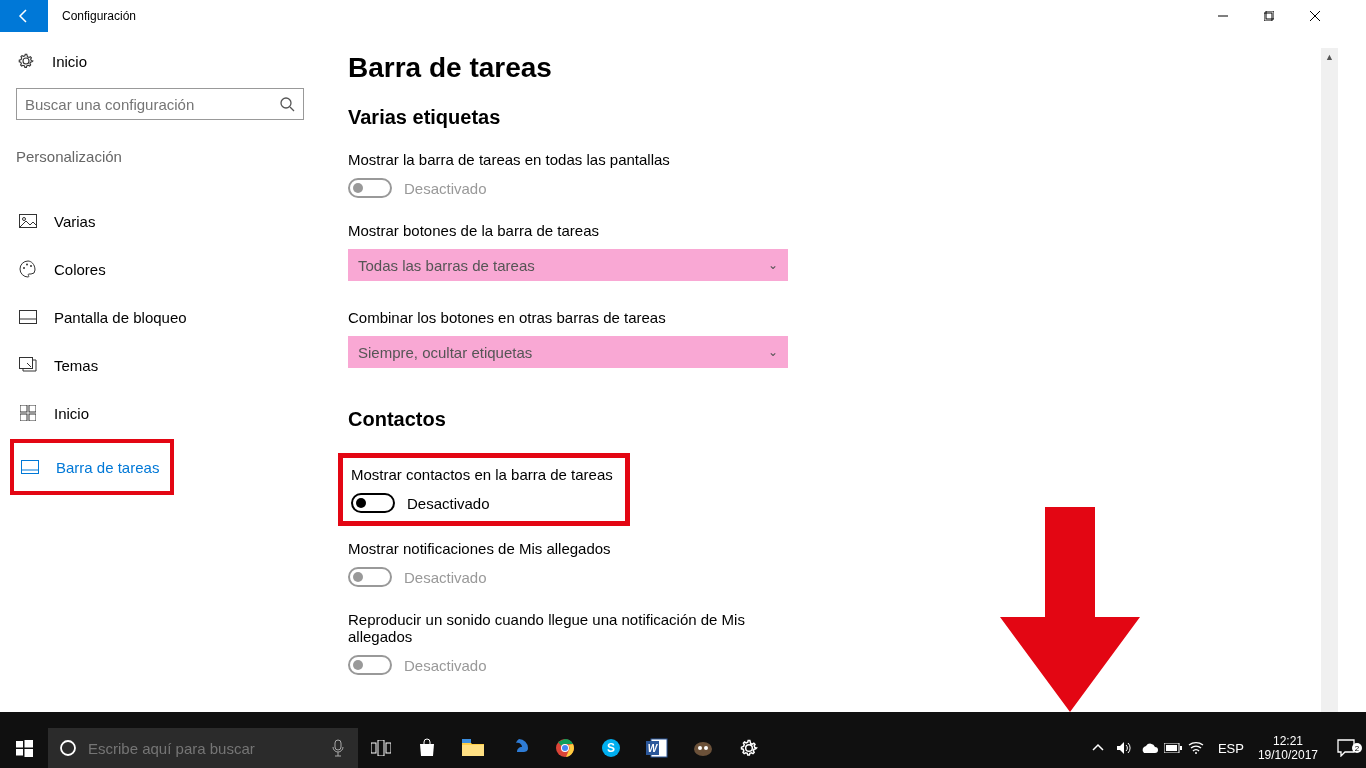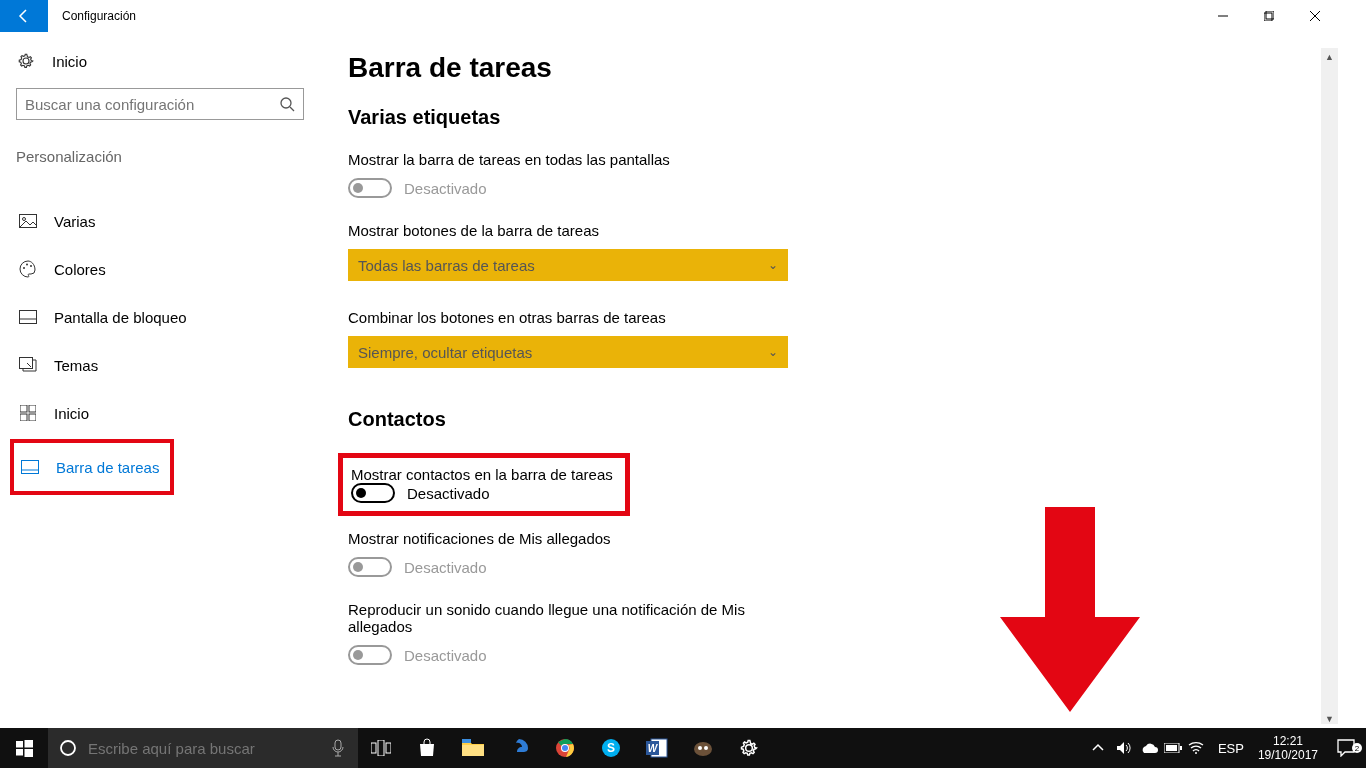--- a/index.html
+++ b/index.html
@@ -38,36 +38,36 @@
 h2 { font-size:20px; font-weight:600; margin-bottom:22px; }
 .setting-label { font-size:15px; color:#000; margin-bottom:10px; }
 .setting-label.disabled { color:#000000; }
 .toggle-row { display:flex; align-items:center; gap:12px; margin-bottom:24px; }
 .toggle { width:44px; height:20px; border:2px solid #000; border-radius:10px; position:relative; background:#fff; }
 .toggle.disabled { border-color:#999; }
 .toggle .knob { width:10px; height:10px; border-radius:50%; background:#000; position:absolute; left:3px; top:3px; }
 .toggle.disabled .knob { background:#999; }
 .toggle-text { font-size:15px; }
 .toggle-text.disabled { color:#999; }
-.dropdown { width:440px; height:32px; background:#eab308; display:flex; align-items:center; justify-content:space-between; padding:0 10px; font-size:15px; color:#555; margin-bottom:28px; }
+.dropdown { width:440px; height:32px; background:#f9a8d4; display:flex; align-items:center; justify-content:space-between; padding:0 10px; font-size:15px; color:#555; margin-bottom:28px; }
 .dropdown .chev { color:#555; font-size:12px; }
 
 .red-box2 { border:5px solid #e30613; padding:8px 12px 4px 8px; display:inline-block; margin-bottom:14px; margin-left:-10px;}
-.red-box2 .setting-label { margin-bottom:0; }
+.red-box2 .setting-label { margin-bottom:10px; }
 .red-box2 .toggle-row { margin-bottom:4px; }
 
 .scrollbar { position:absolute; right:0; top:48px; width:17px; height:676px; background:#f0f0f0; }
 .scroll-arrow { position:absolute; right:0; width:17px; height:17px; display:flex; align-items:center; justify-content:center; font-size:9px; color:#555; }
 .scroll-arrow.up { top:48px; } .scroll-arrow.down { bottom:1px; }
 
 
 .big-arrow { position:absolute; left:1000px; top:507px; }
 
 
-.taskbar { position:absolute; left:0; bottom:0; width:1366px; height:40px; background:#101010; display:flex; align-items:center; color:#fff; }
+.taskbar { position:absolute; left:0; bottom:0; width:1366px; height:56px; background:#101010; display:flex; align-items:flex-end; color:#fff; }
 .tb-btn { height:40px; display:flex; align-items:center; justify-content:center; }
 .start { width:48px; }
 .cortana { width:310px; display:flex; align-items:center; background:#2b2b2b; height:40px; }
 .cortana .circ { width:40px; display:flex; justify-content:center; }
 .cortana input { flex:1; background:transparent; border:none; outline:none; color:#ccc; font-size:15px; }
 .cortana .mic { width:40px; display:flex; justify-content:center; color:#aaa;}
 .tb-icon { width:46px; font-size:17px; }
 .tb-apps { display:flex; }
 .tray { margin-left:auto; display:flex; align-items:center; height:40px; }
 .tray-icon { width:24px; font-size:14px; color:#fff; text-align:center; }

